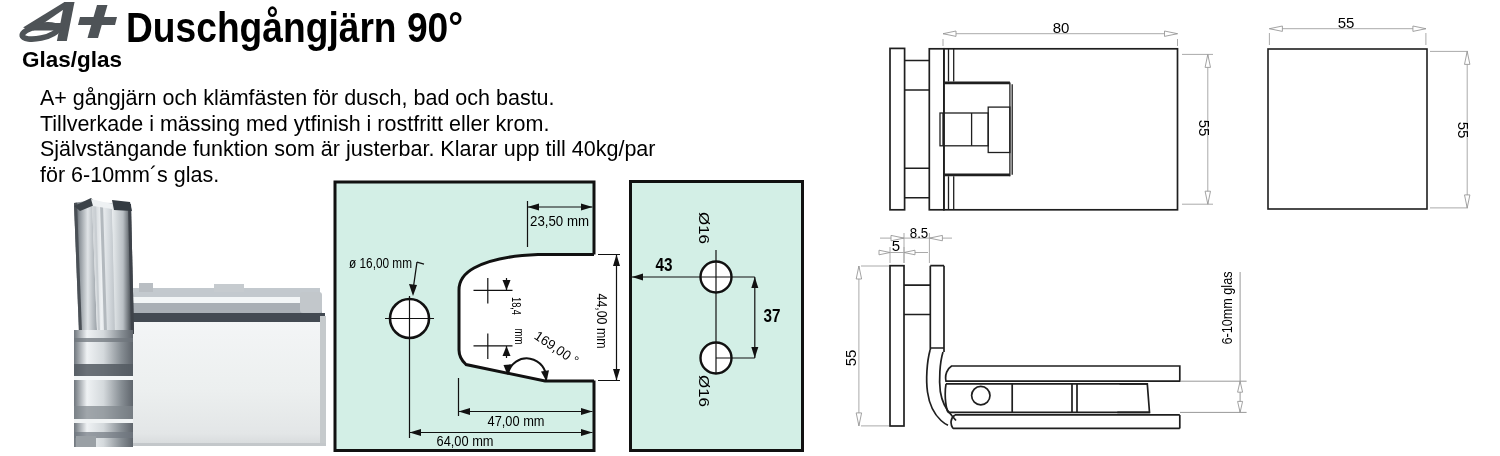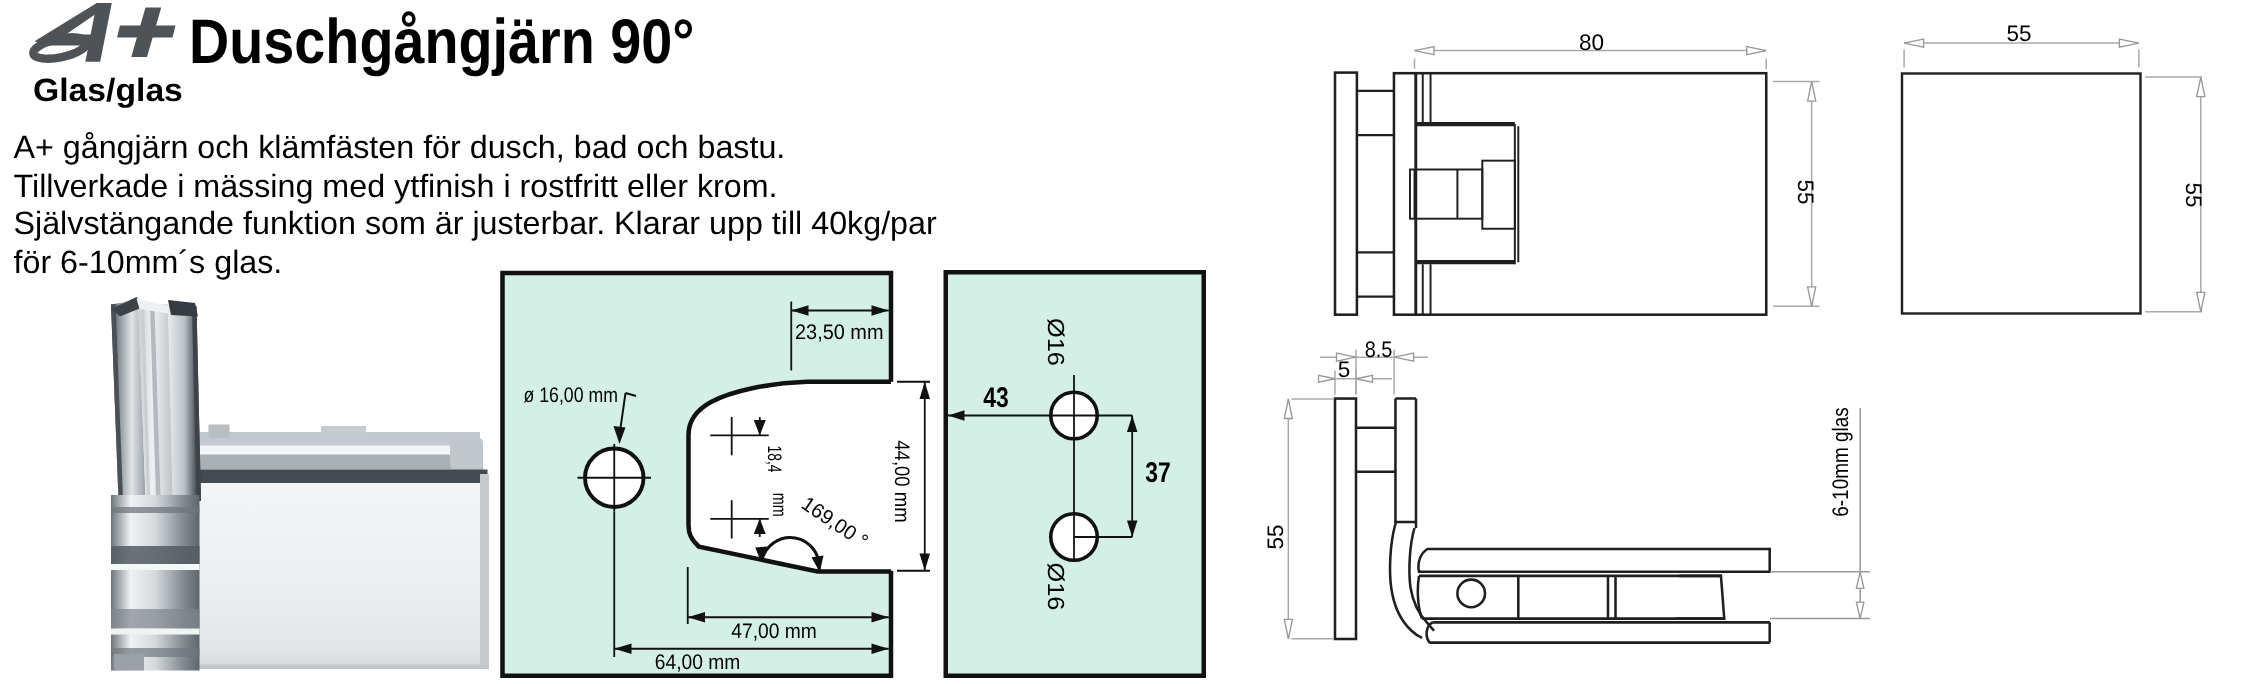--- a/index.html
+++ b/index.html
@@ -19,21 +19,21 @@
     <ellipse cx="24" cy="32" rx="18.2" ry="6.2" fill="none" stroke="#4e5357" stroke-width="5.6" transform="rotate(-12 24 32)"></ellipse>
     <polygon points="81,5 91.5,5 82,38 71.5,38"></polygon>
     <polygon points="64,17 101,17 99,25 62,25"></polygon>
   </g>
 </svg>
 
 <div class="abs" style="left:126px;top:4px;font-size:42px;font-weight:bold;color:#000;white-space:nowrap;transform:scaleX(0.885);transform-origin:0 0;">Duschgångjärn 90°</div>
 
 <div class="abs" style="left:22px;top:48px;font-size:21.5px;font-weight:bold;color:#000;white-space:nowrap;transform:scaleX(1.045);transform-origin:0 0;">Glas/glas</div>
 
-<div class="abs" style="left:9px;top:86.3px;font-size:21.5px;line-height:25.45px;color:#000;white-space:nowrap;">
+<div class="abs" style="left:40px;top:86.3px;font-size:21.5px;line-height:25.45px;color:#000;white-space:nowrap;">
 A+ gångjärn och klämfästen för dusch, bad och bastu.<br>
 Tillverkade i mässing med ytfinish i rostfritt eller krom.<br>
 Självstängande funktion som är justerbar. Klarar upp till 40kg/par<br>
 för 6-10mm´s glas.
 </div>
 
 <svg class="abs" style="left:0;top:0" width="1500" height="456" viewBox="0 0 1500 456">
   <defs>
     <linearGradient id="wallL" x1="0" y1="0" x2="1" y2="0">
       <stop offset="0" stop-color="#41474d"></stop>

